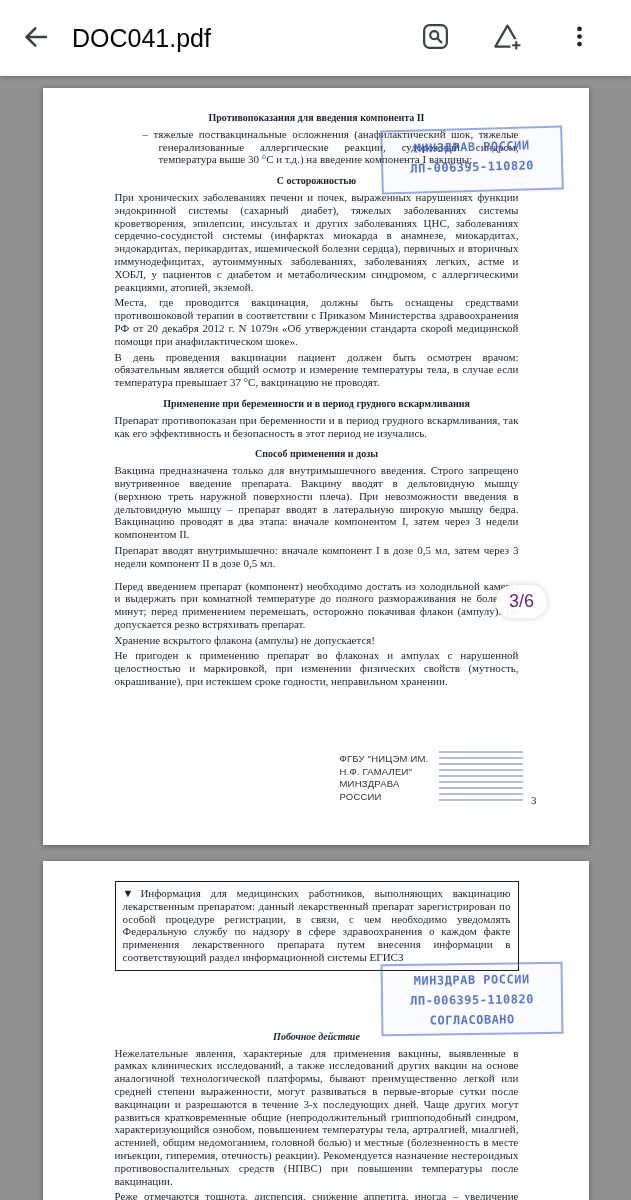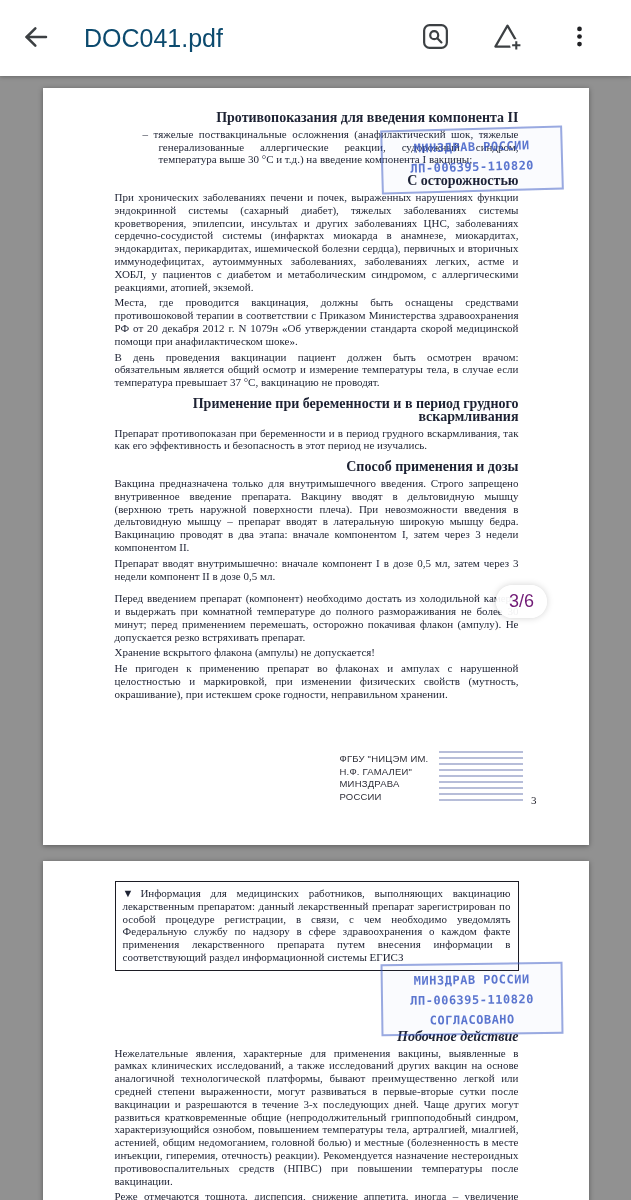--- a/index.html
+++ b/index.html
@@ -6,35 +6,35 @@
   html,body { width:631px; height:1200px; overflow:hidden; }
   body { background:#919191; font-family:"Liberation Sans", sans-serif; }
   .screen { width:631px; height:1200px; overflow:hidden; display:flex; flex-direction:column; }
 
   
   .appbar { height:76px; background:#ffffff; display:flex; align-items:center;
             padding:0 30px 0 14px; flex:0 0 auto; position:relative; z-index:10;
             box-shadow:0 1px 4px rgba(0,0,0,.28); }
   .icon-btn { background:none; border:none; width:44px; height:44px; display:flex;
               align-items:center; justify-content:center; cursor:pointer; flex:0 0 auto; }
-  .appbar-title { font-size:25px; font-weight:400; color:#0c4a6e; margin-left:26px;
+  .appbar-title { font-size:25px; font-weight:400; color:#000000; margin-left:14px;
                   flex:1 1 auto; white-space:nowrap; overflow:hidden; }
   .appbar-actions { display:flex; align-items:center; gap:28px; }
 
   
   .viewer { position:relative; flex:1 1 auto; overflow:hidden; padding-top:12px; }
   .page { width:546px; margin:0 auto; background:#ffffff; position:relative;
           box-shadow:0 1px 5px rgba(0,0,0,.38); }
   .page-3 { height:757px; padding:24px 70px 0 72px; }
   .page-4 { height:757px; padding:20px 70px 0 72px; margin-top:16px; }
 
   .doc { font-family:"Liberation Serif", serif; font-size:11px; line-height:12.8px;
          color:#1d2233; text-align:justify; }
   .doc p { margin:0 0 3px 0; }
-  .doc h4 { font-size:14px; font-weight:bold; margin:9px 0 3px 0; text-align:right; }
+  .doc h4 { font-size:10px; font-weight:bold; margin:9px 0 3px 0; text-align:center; }
   .doc h4:first-child { margin-top:0; }
   .bullet { padding-left:44px; text-indent:-16px; }
   .mt { margin-top:10px !important; }
   .mt-sm { margin-top:7px !important; }
 
   
   .stamp { position:absolute; font-family:"DejaVu Sans Mono", monospace; font-weight:bold;
            color:rgba(56,88,196,.82); border:2px solid rgba(56,88,196,.5);
            text-align:center; letter-spacing:.5px; font-size:12px; line-height:20px;
            background:rgba(86,118,216,.03); }

